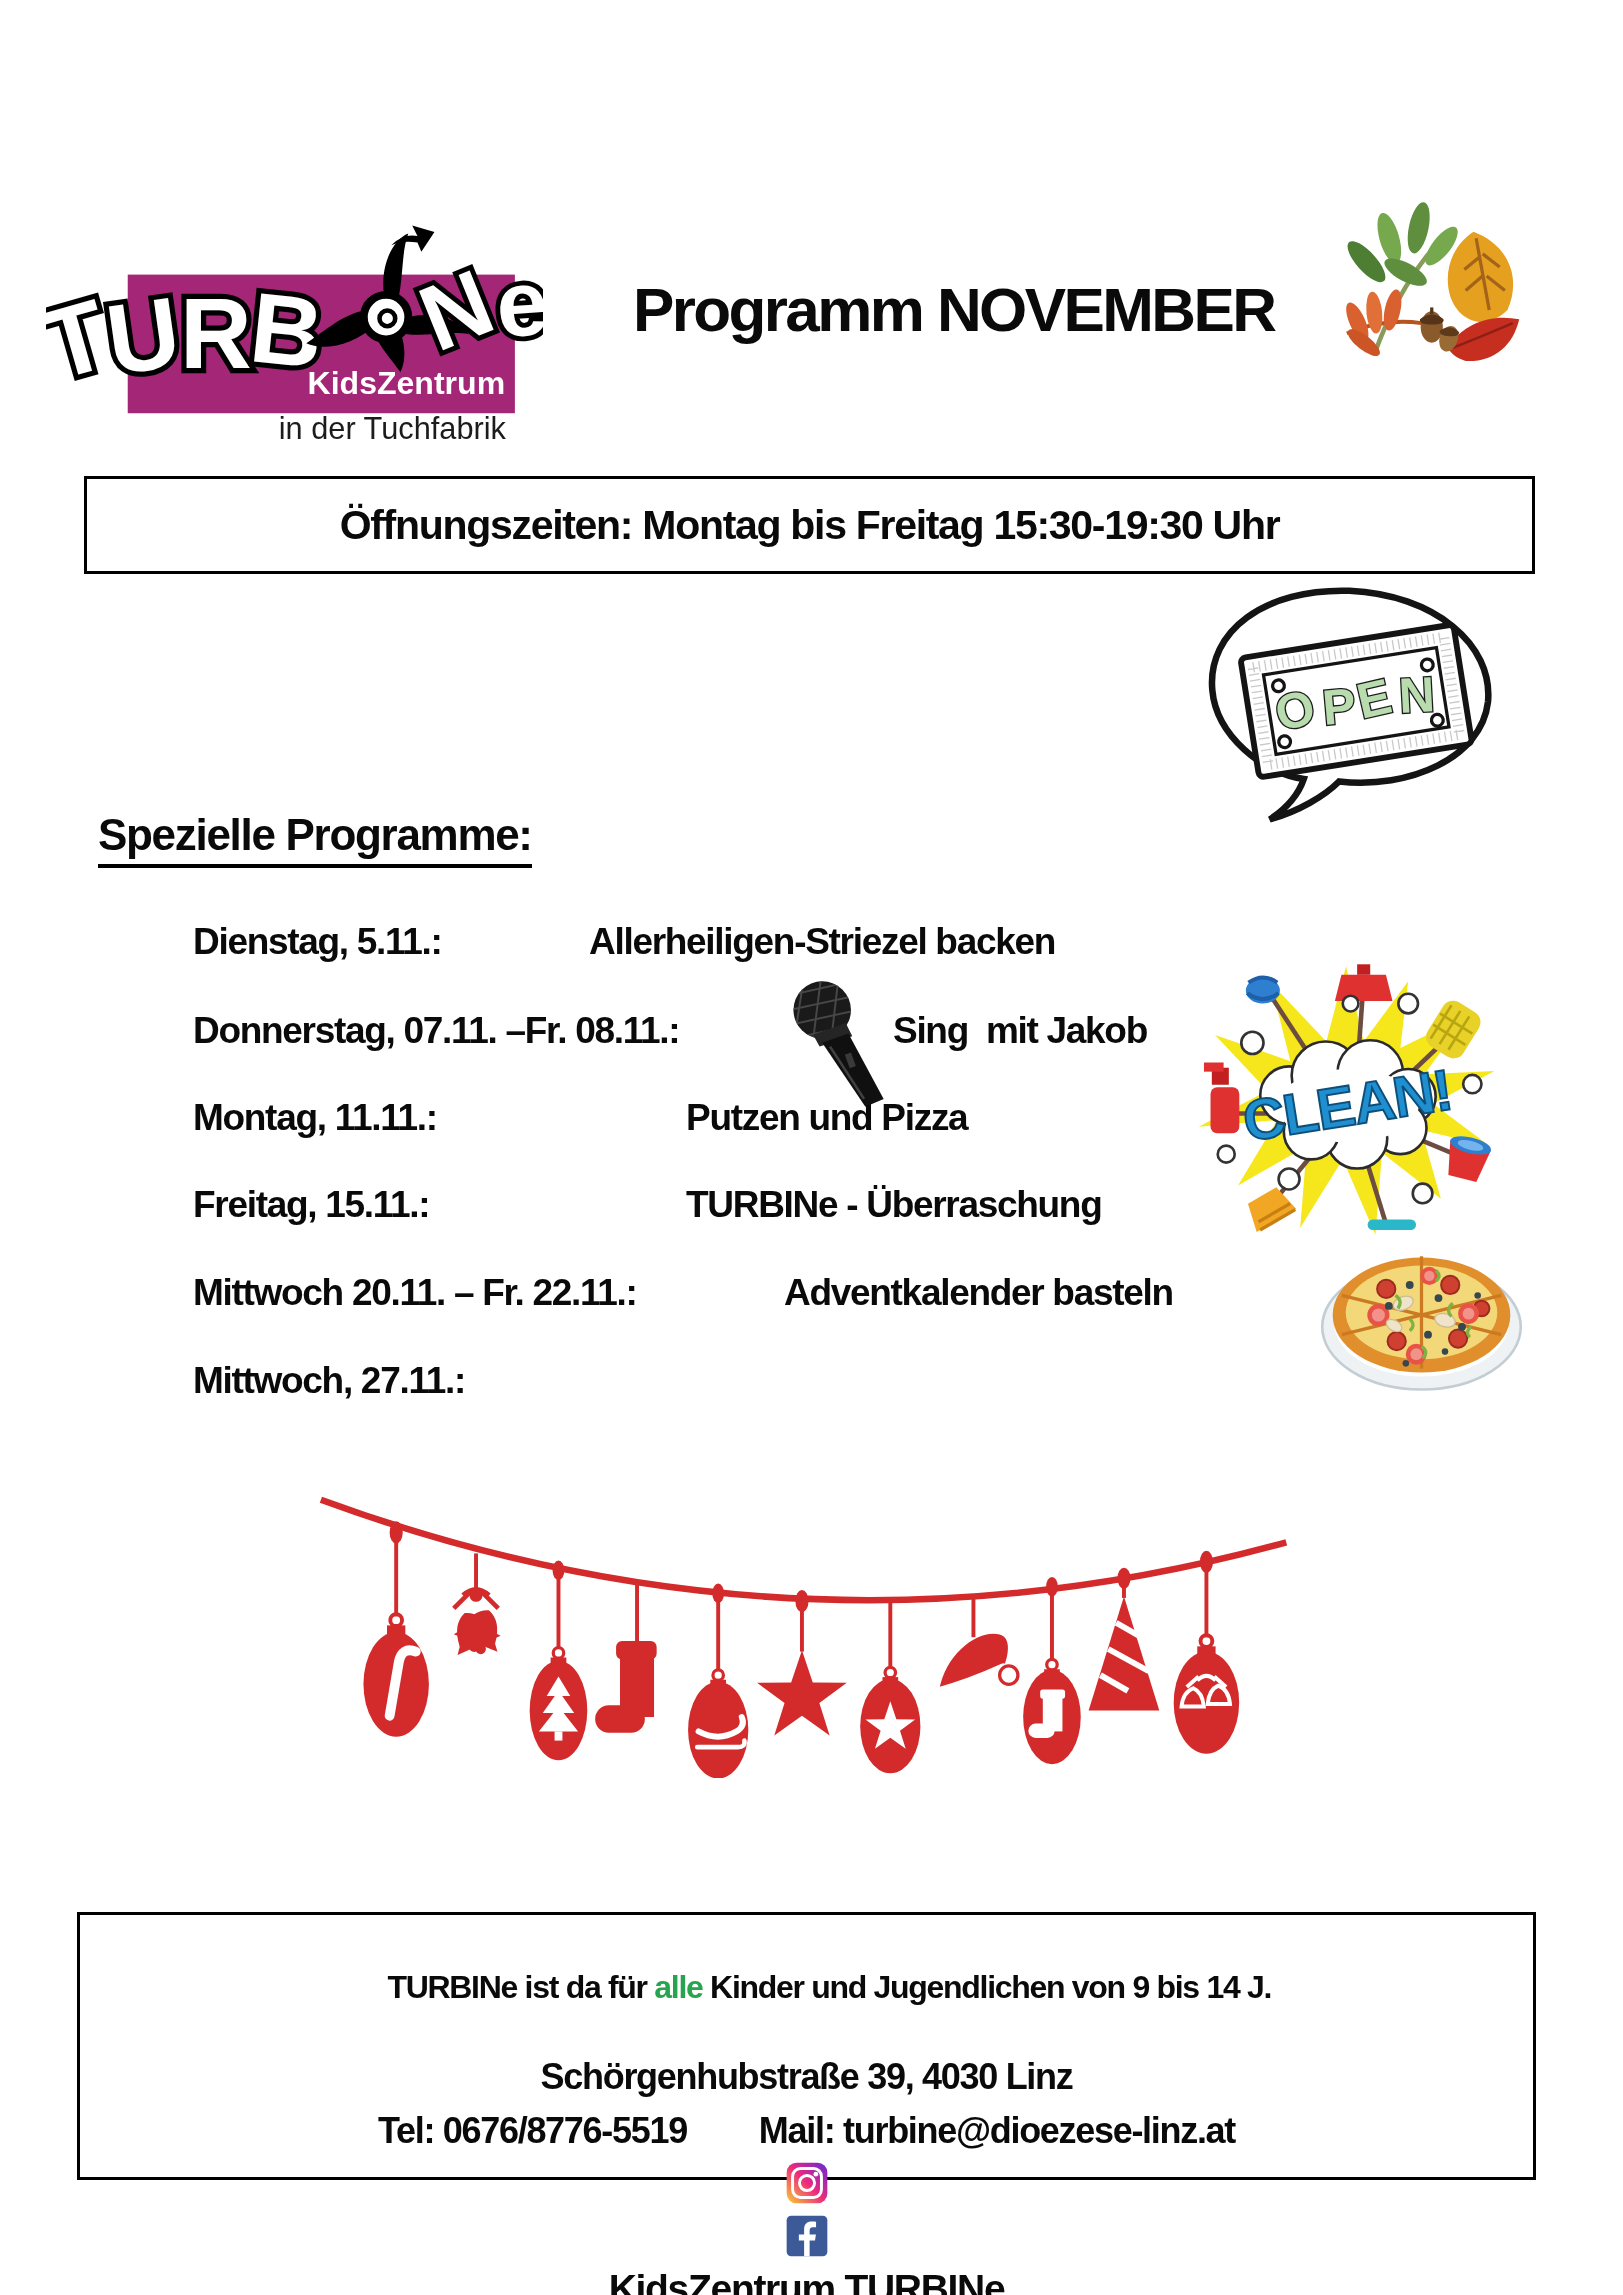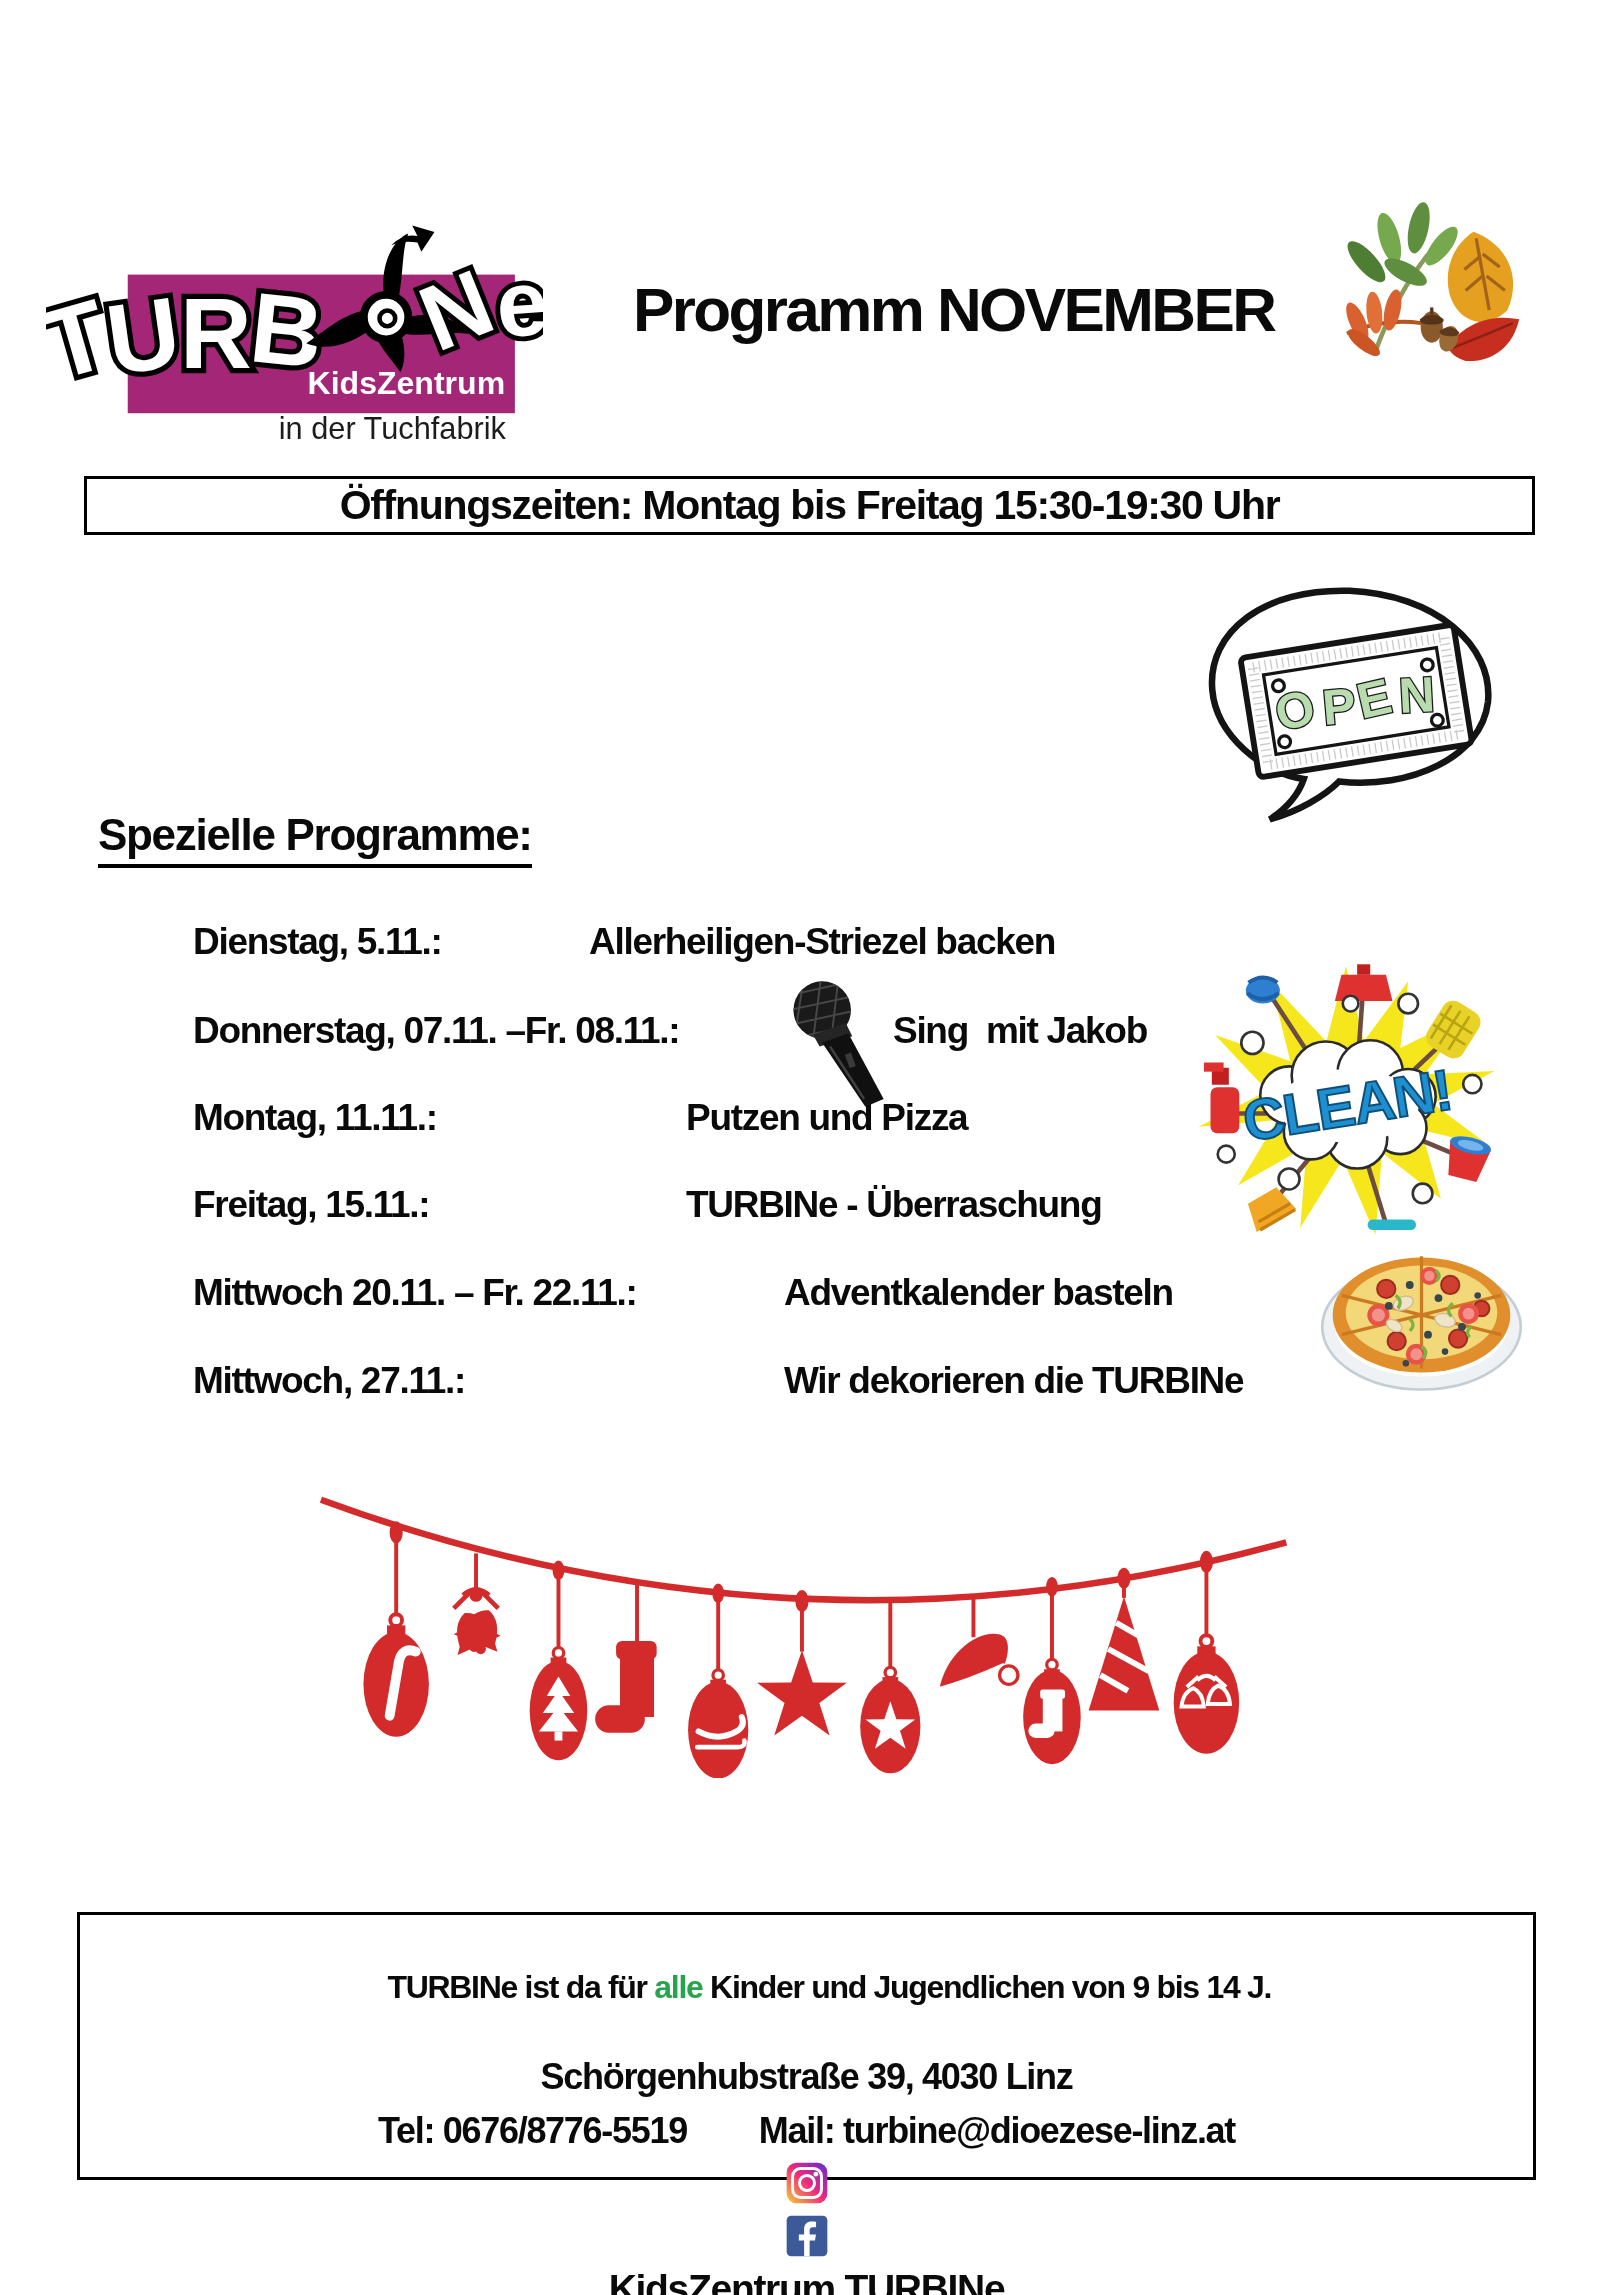--- a/index.html
+++ b/index.html
@@ -6,21 +6,21 @@
   .page{
     position:relative;width:1623px;height:2295px;background:#ffffff;
     font-family:"Liberation Sans",sans-serif;color:#0a0a0a;overflow:hidden;
   }
   .abs{position:absolute;}
   .t{font-weight:700;letter-spacing:-1.3px;white-space:pre;}
   
   .page-title{left:633px;top:274px;font-size:62px;font-weight:700;letter-spacing:-2.6px;}
   
   .hours-box{
-    left:84px;top:476px;width:1451px;height:59px;border:3.3px solid #000;
+    left:84px;top:476px;width:1451px;height:98px;border:3.3px solid #000;
     display:flex;align-items:center;justify-content:center;box-sizing:border-box;
   }
   .hours-box span{font-size:41px;}
   
   .extra-line{left:98px;top:656px;font-size:39px;}
   .green{color:#27a44e;}
   .u-day{border-bottom:3.9px solid #000;padding-bottom:2.6px;}
   
   .sp-heading{left:98px;top:810px;font-size:44px;border-bottom:4.6px solid #000;padding-bottom:3.9px;}
   
@@ -121,21 +121,20 @@
   <div class="abs prog t" style="left:193px;top:1097px">Montag, 11.11.:</div>
   <div class="abs prog t" style="left:686px;top:1097px">Putzen und Pizza</div>
 
   <div class="abs prog t" style="left:193px;top:1184px">Freitag, 15.11.:</div>
   <div class="abs prog t" style="left:686px;top:1184px">TURBINe - Überraschung</div>
 
   <div class="abs prog t" style="left:193px;top:1272px">Mittwoch 20.11. – Fr. 22.11.:</div>
   <div class="abs prog t" style="left:784px;top:1272px">Adventkalender basteln</div>
 
   <div class="abs prog t" style="left:193px;top:1360px">Mittwoch, 27.11.:</div>
-  <div class="abs prog t" style="left:784px;top:1360px">Wir dekorieren die TURBINe</div>
 
   <svg class="abs" style="left:784px;top:976px" width="115" height="134" viewBox="0 0 175 205">
     <defs>
         <clipPath id="micHead">
           <circle cx="58" cy="52" r="44"></circle>
         </clipPath>
       </defs>
     <circle cx="58" cy="52" r="44" fill="#1a1a1a"></circle>
     <g clip-path="url(#micHead)" stroke="#474747" stroke-width="3">
       <line x1="6" y1="30" x2="104" y2="8"></line>

